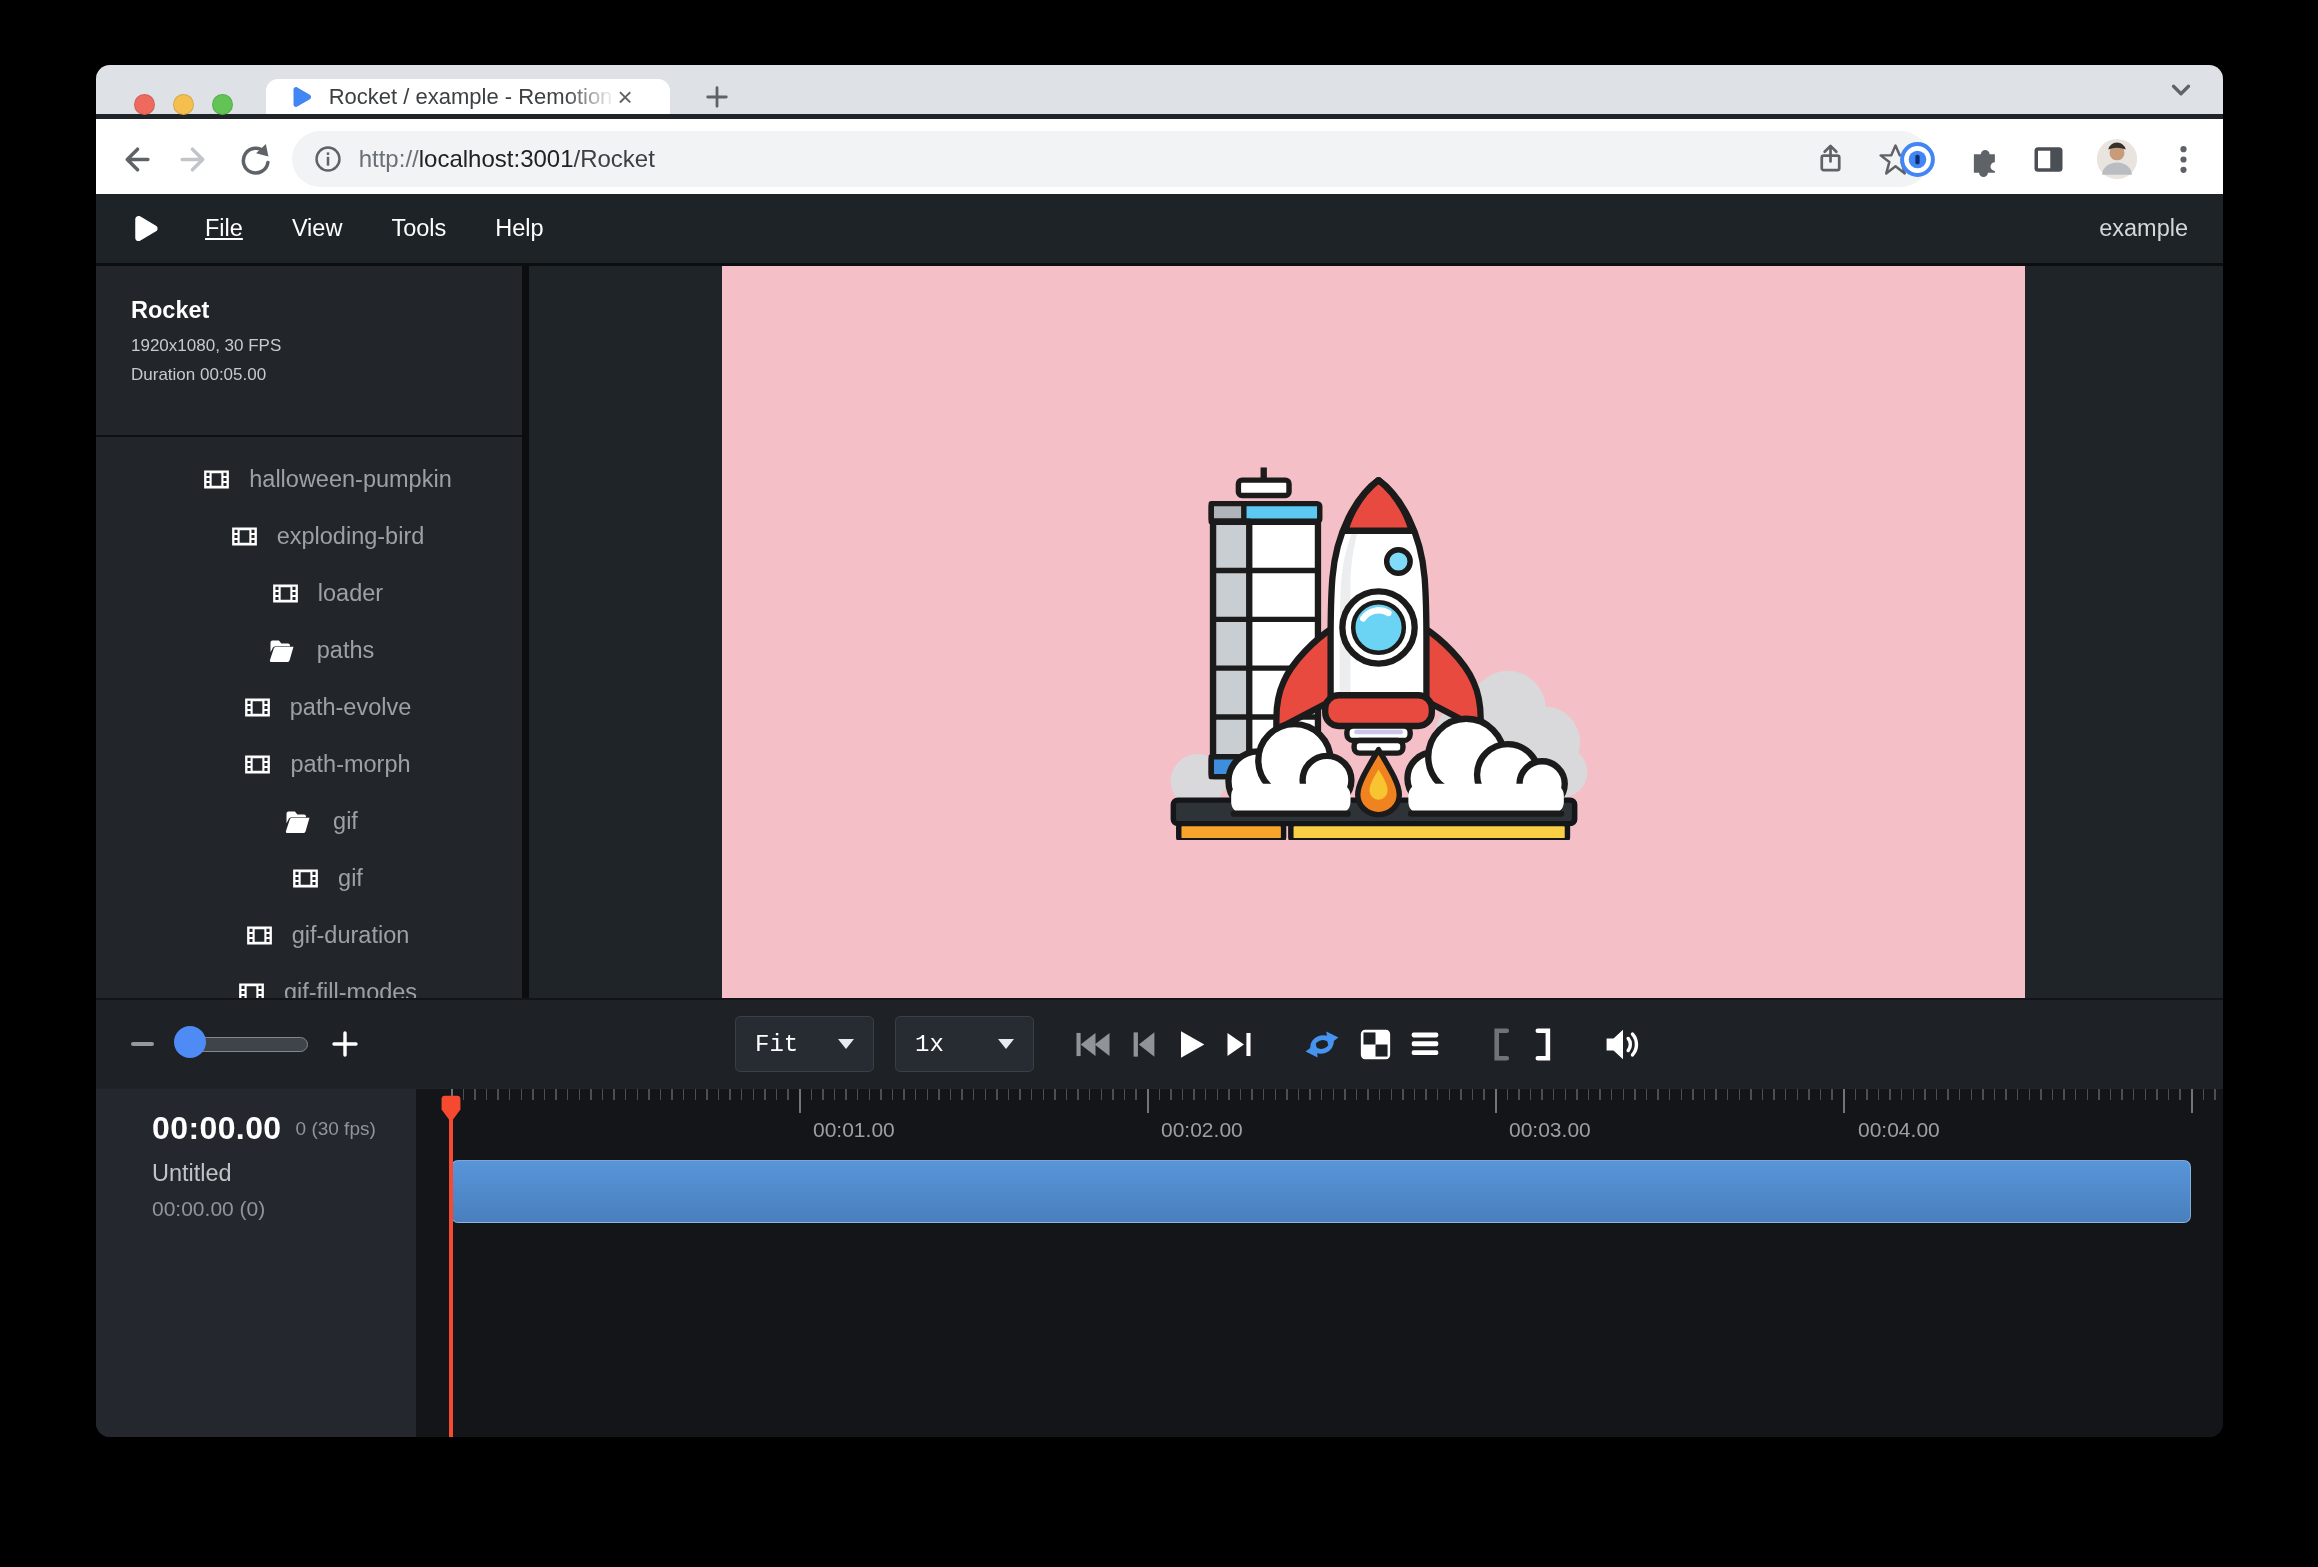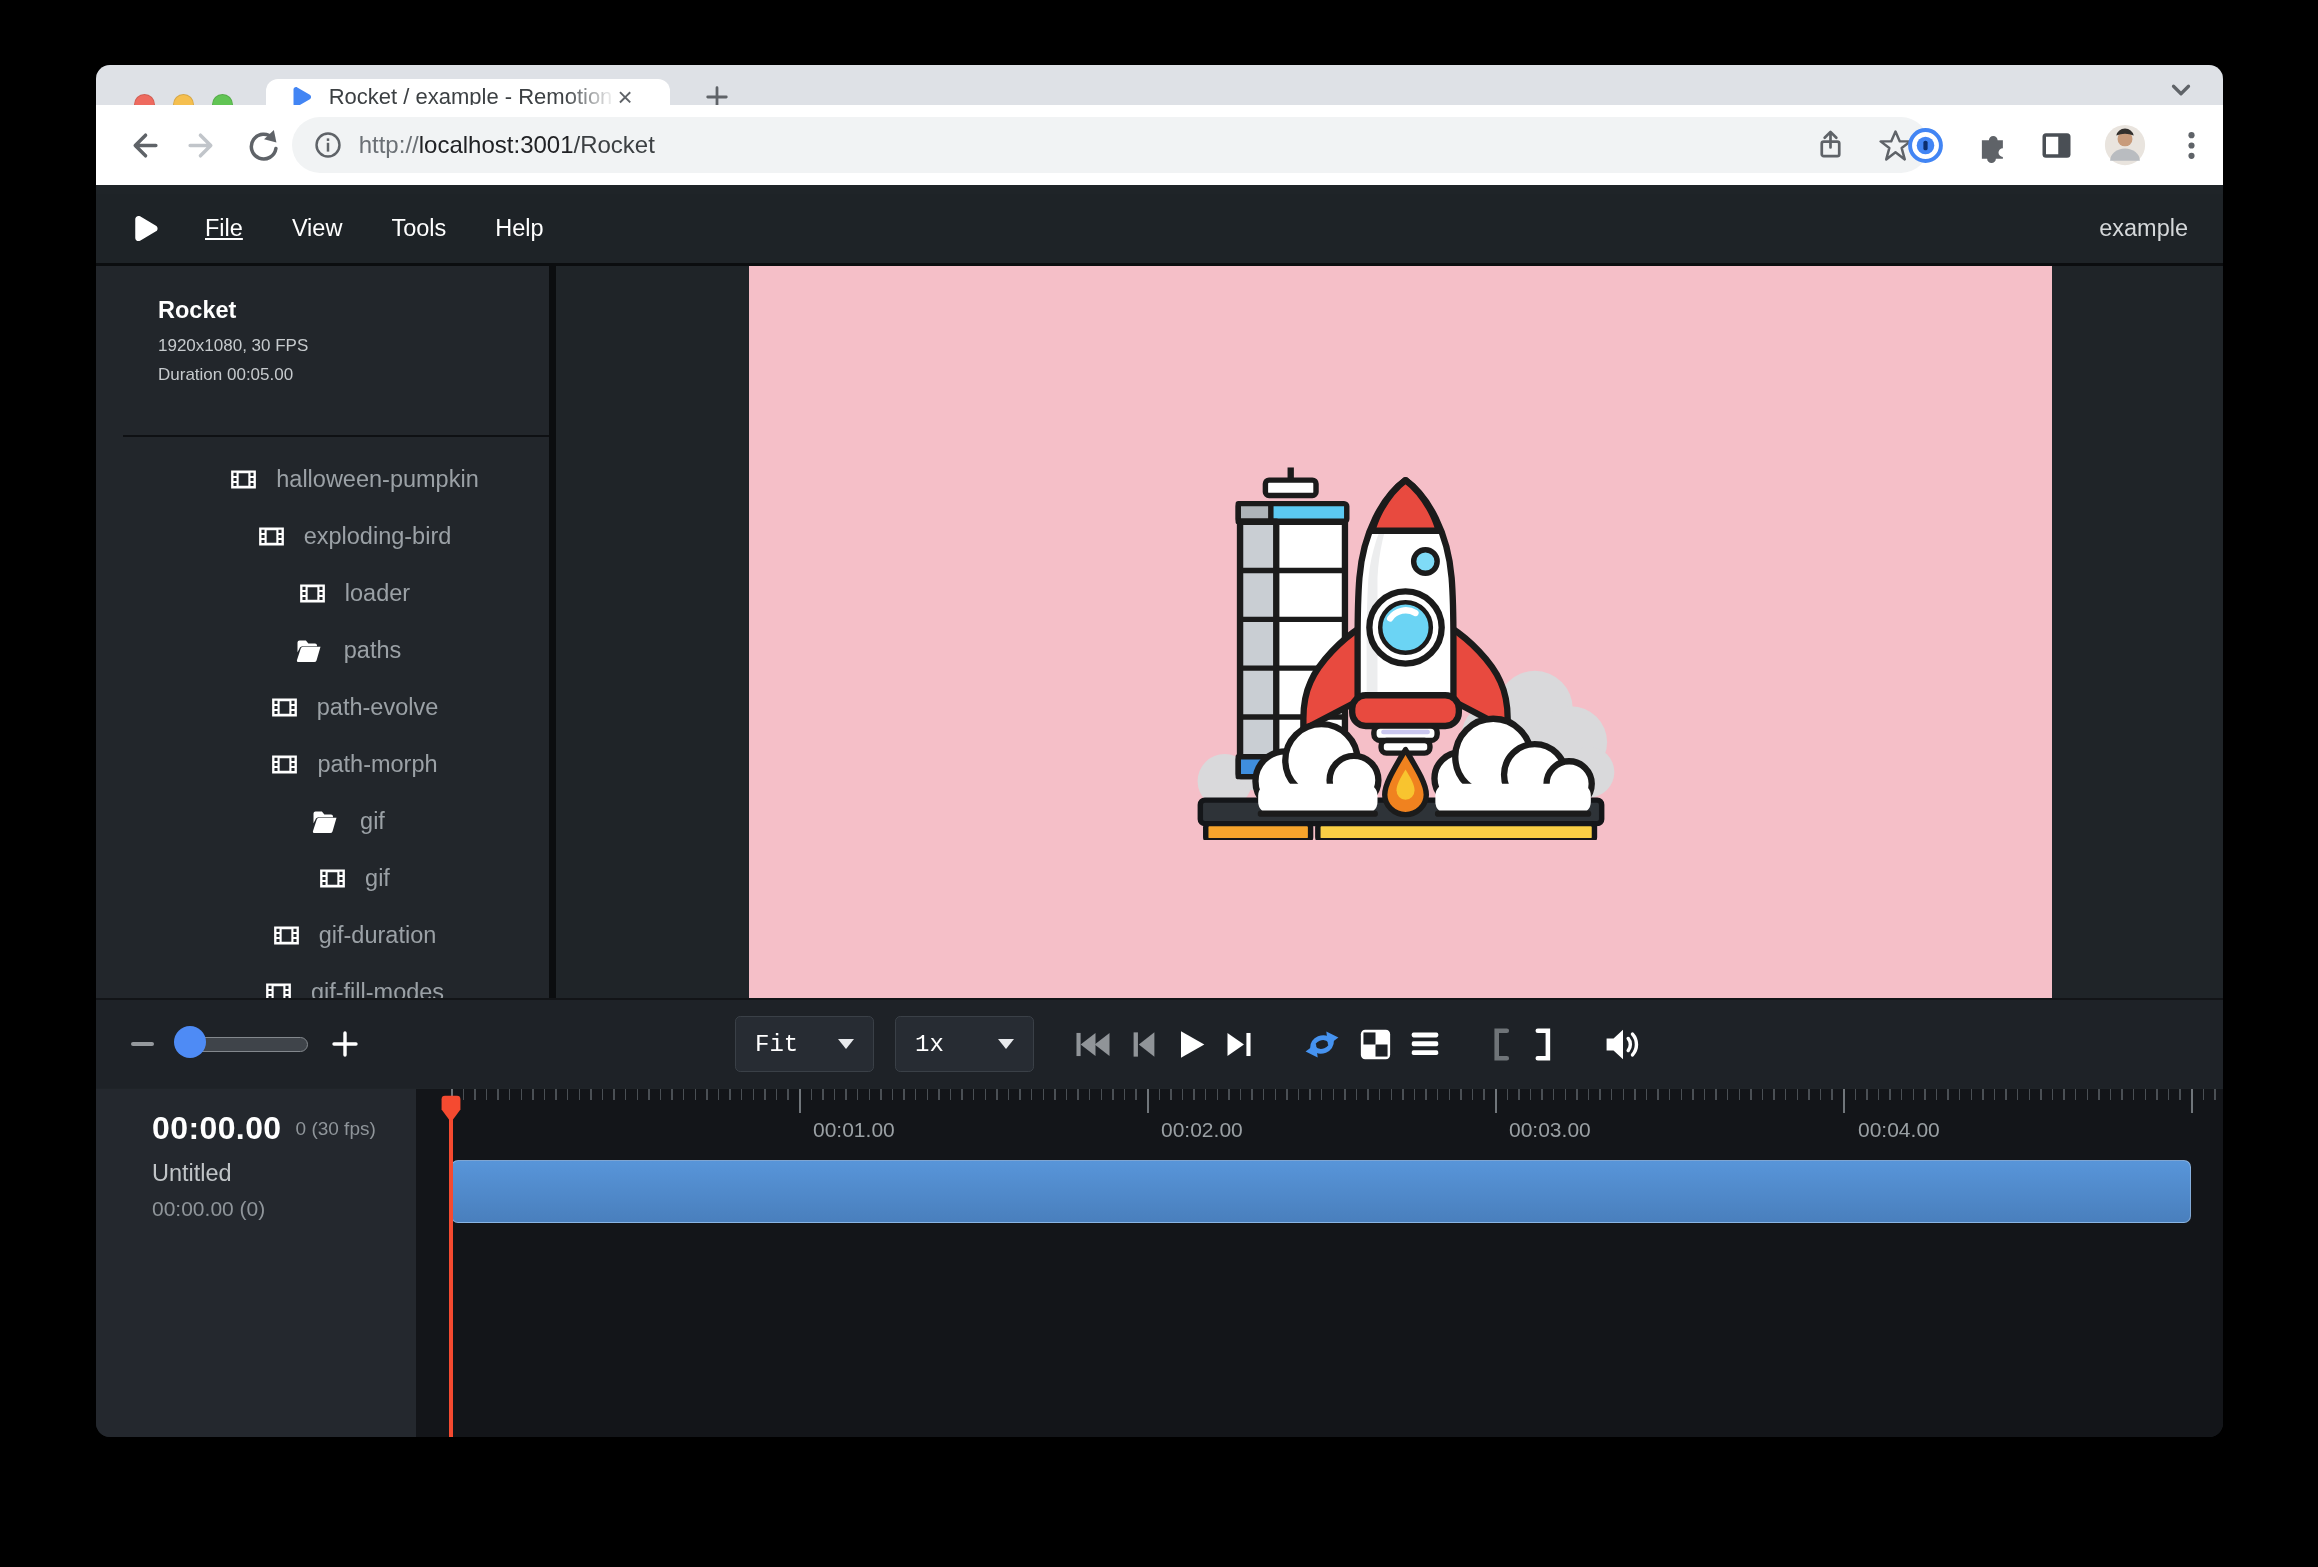--- a/index.html
+++ b/index.html
@@ -10,40 +10,40 @@
   .tabstrip{position:absolute;left:0;top:0;width:100%;height:49px;background:#DEE1E6;}
   .traffic{position:absolute;left:38px;top:29px;display:flex;gap:18px;}
   .tl-dot{width:19px;height:19px;border-radius:50%;border:0.9px solid rgba(0,0,0,.12);}
   .tab{position:absolute;left:170px;top:14px;width:404px;height:35px;background:#fff;border-radius:12px 12px 0 0;display:flex;align-items:center;padding:0 12px 0 21px;box-sizing:border-box;}
   .tab-title{font-size:22px;color:#3C4043;white-space:nowrap;overflow:hidden;width:287px;margin-left:15.7px;-webkit-mask-image:linear-gradient(to right,#000 82%,transparent);mask-image:linear-gradient(to right,#000 82%,transparent);}
   .tab-close{font-size:26px;color:#5F6368;line-height:1;margin-left:1.7px;cursor:default;}
   .newtab{position:absolute;left:602px;top:14px;width:38px;height:35px;display:flex;align-items:center;justify-content:center;}
   .strip-chevron{position:absolute;left:2070px;top:10.4px;}
 
   
-  .urlbar{position:absolute;left:0;top:40px;width:100%;height:80px;background:#fff;display:flex;align-items:center;padding-left:8px;}
+  .urlbar{position:absolute;left:0;top:54px;width:100%;height:80px;background:#fff;display:flex;align-items:center;}
   .nav-ic{width:40px;height:40px;display:flex;align-items:center;justify-content:center;margin-left:19px;}
   .url-pill{position:absolute;left:196px;top:12px;width:1637px;height:56px;border-radius:28px;background:#F1F3F4;display:flex;align-items:center;padding:0 21px;box-sizing:border-box;}
   .url-text{font-size:24px;margin-left:15.7px;white-space:nowrap;}
   .url-scheme{color:#6B7075;}
   .url-host{color:#202124;}
   .url-path{color:#3C4043;}
   .pill-right{position:absolute;right:15.7px;display:flex;gap:31px;align-items:center;}
   .bar-right{position:absolute;right:24px;top:0;height:80px;display:flex;align-items:center;gap:30px;}
 
   
   .menubar{position:absolute;left:0;top:129px;width:100%;height:72px;background:#1E2327;border-bottom:3.5px solid #0B0D0F;box-sizing:border-box;display:flex;align-items:center;}
   .mb-logo{margin-left:31px;display:flex;align-items:center;}
   .mb-item{color:#fff;font-size:23.5px;margin-left:49px;}
   .mb-item:first-of-type{margin-left:45px;text-decoration:underline;}
   .mb-right{margin-left:auto;margin-right:35px;color:#D5D8DA;font-size:23.5px;}
 
   
   .content{position:absolute;left:0;top:201px;width:100%;height:732px;display:flex;}
-  .sidebar{width:426px;height:100%;background:#22262B;overflow:hidden;flex:none;padding-left:27px;}
+  .sidebar{width:426px;height:100%;background:#22262B;overflow:hidden;flex:none;}
   .sb-header{height:171px;padding:31px 0 0 35px;border-bottom:2.6px solid #0E1013;box-sizing:border-box;}
   .sb-title{color:#fff;font-size:23.5px;font-weight:700;margin-bottom:12px;}
   .sb-line{color:#C6CACD;font-size:17px;margin-bottom:8.7px;}
   .sb-list{padding-top:14px;}
   .sb-row{height:57px;display:flex;align-items:center;padding-left:37px;justify-content:center;}
   .sb-row.folder{padding-left:24px;}
   .li-icon{width:27px;height:27px;flex:none;}
   .sb-row.folder .li-icon{width:30px;height:30px;}
   .sb-label{color:#9BA1A6;font-size:23.5px;margin-left:19px;}
   .vdivider{width:7px;height:100%;background:#0B0D0F;flex:none;}

